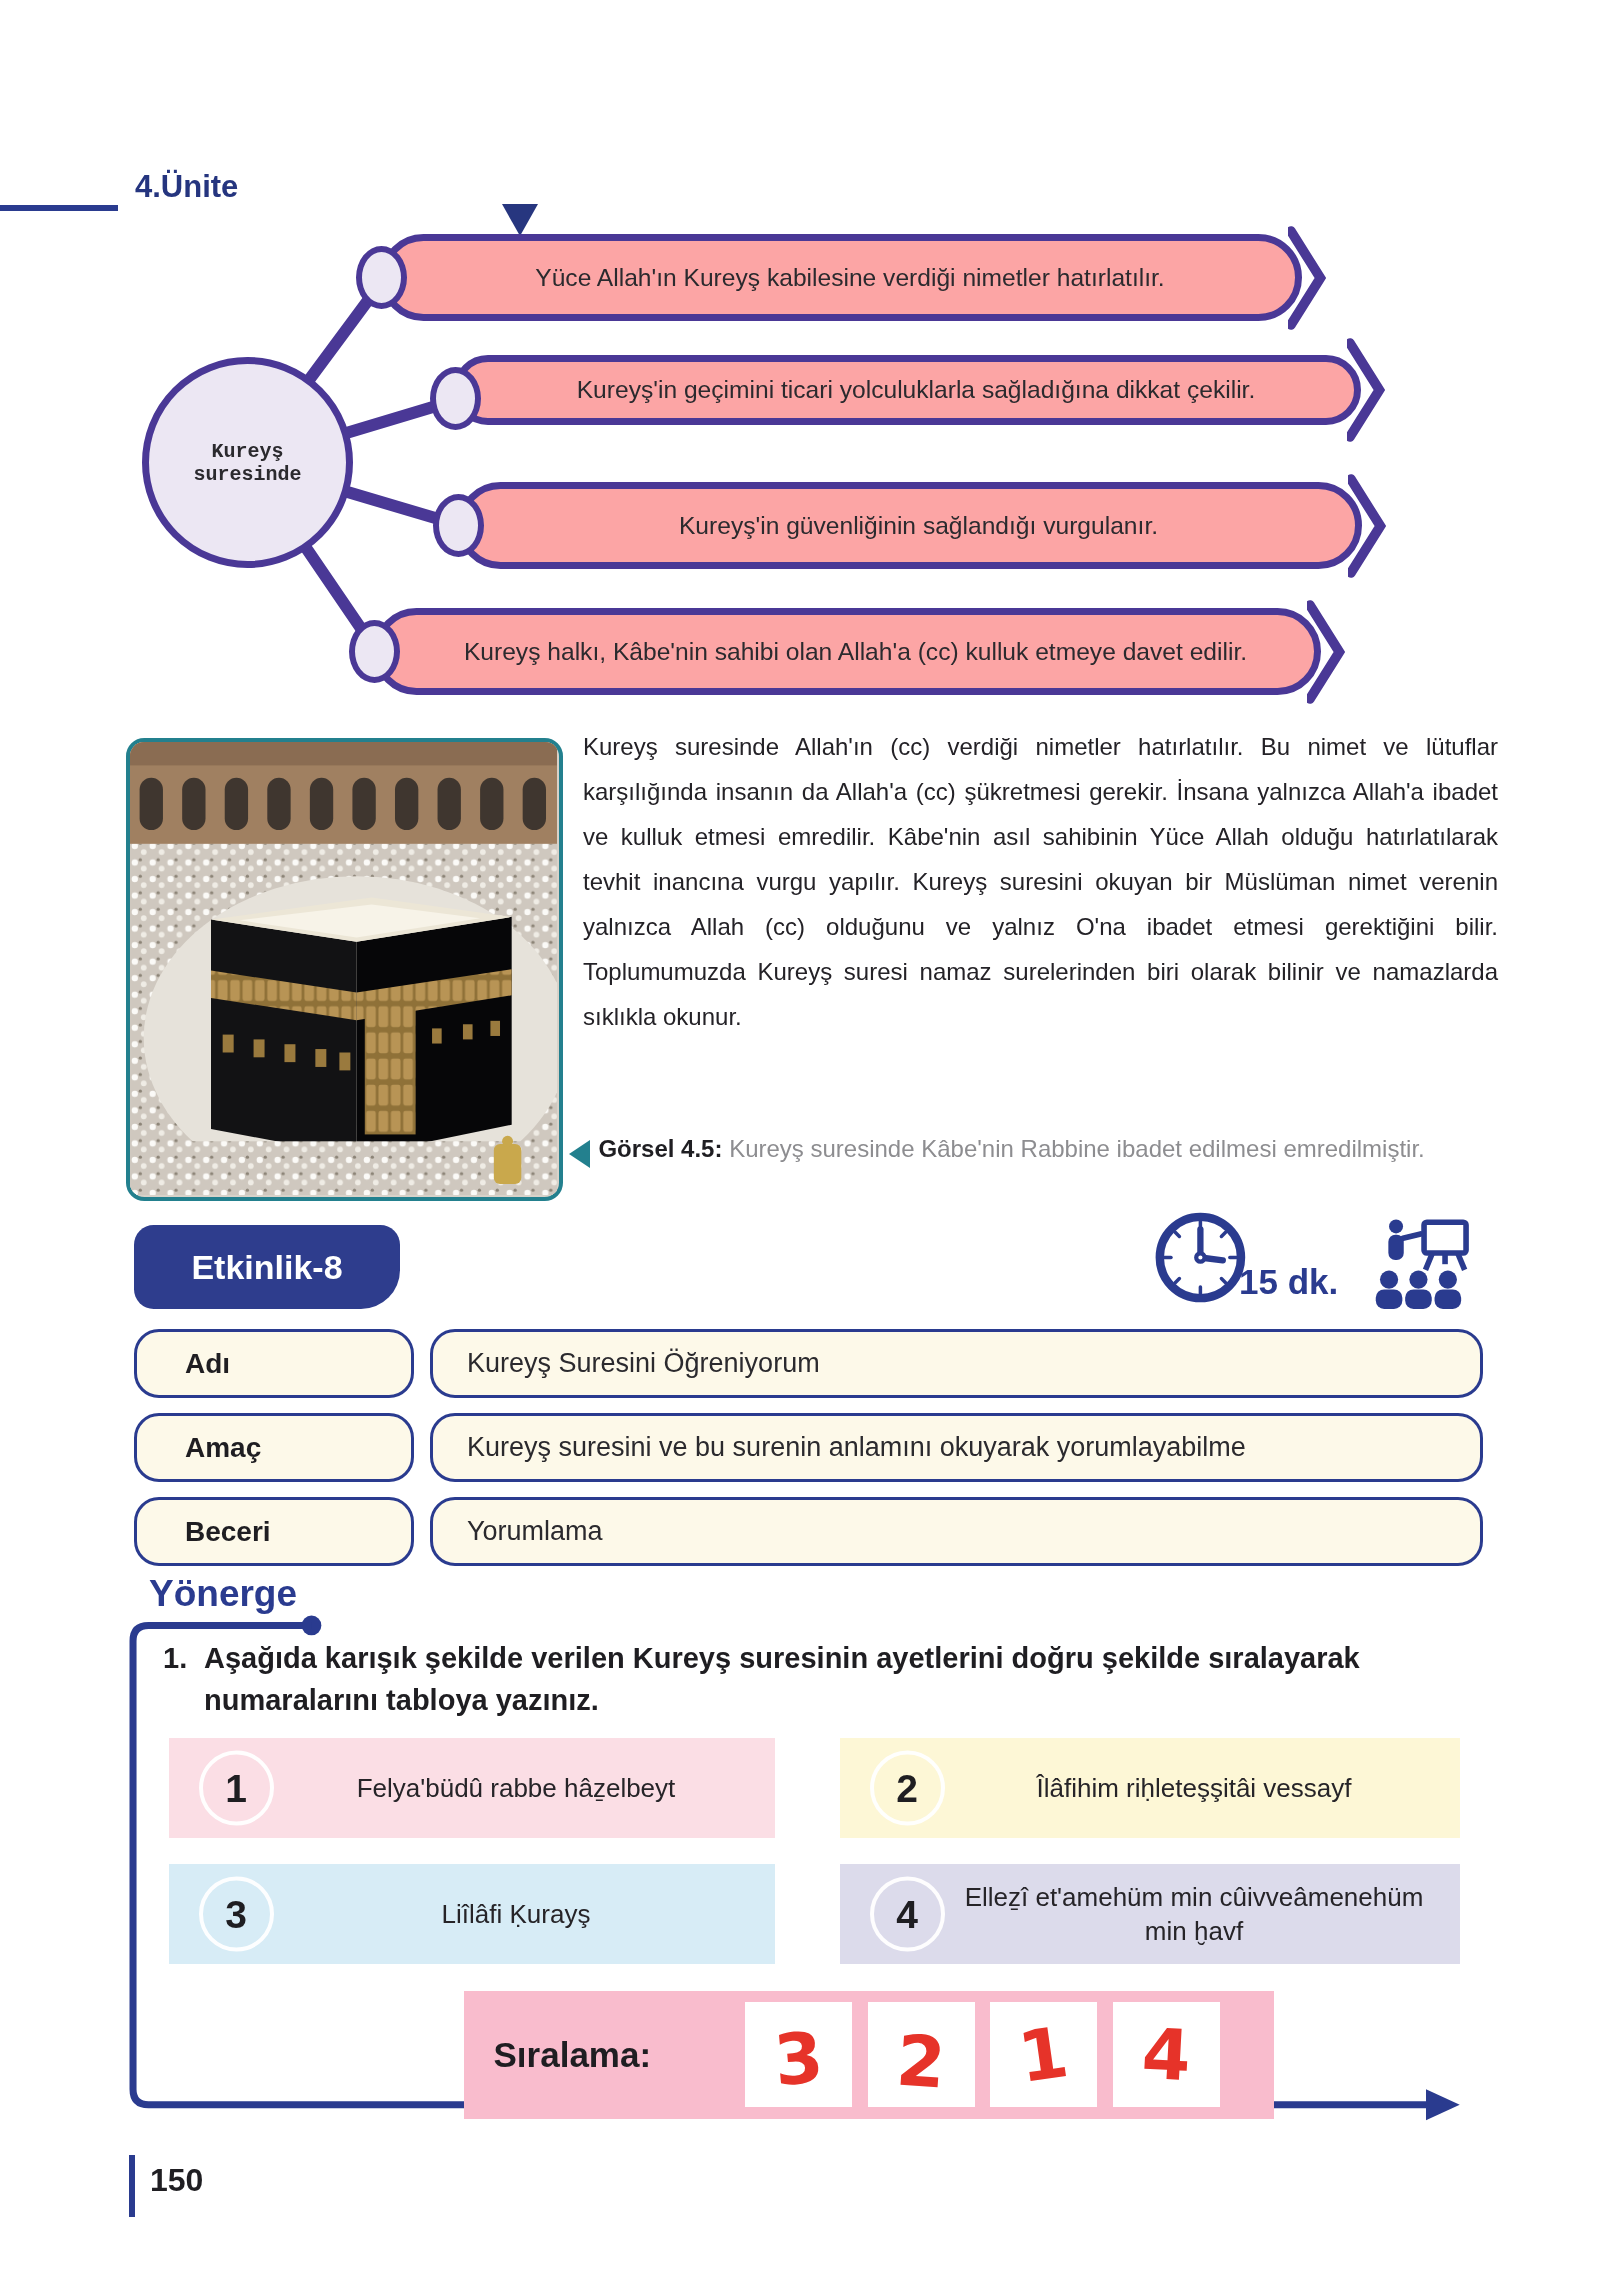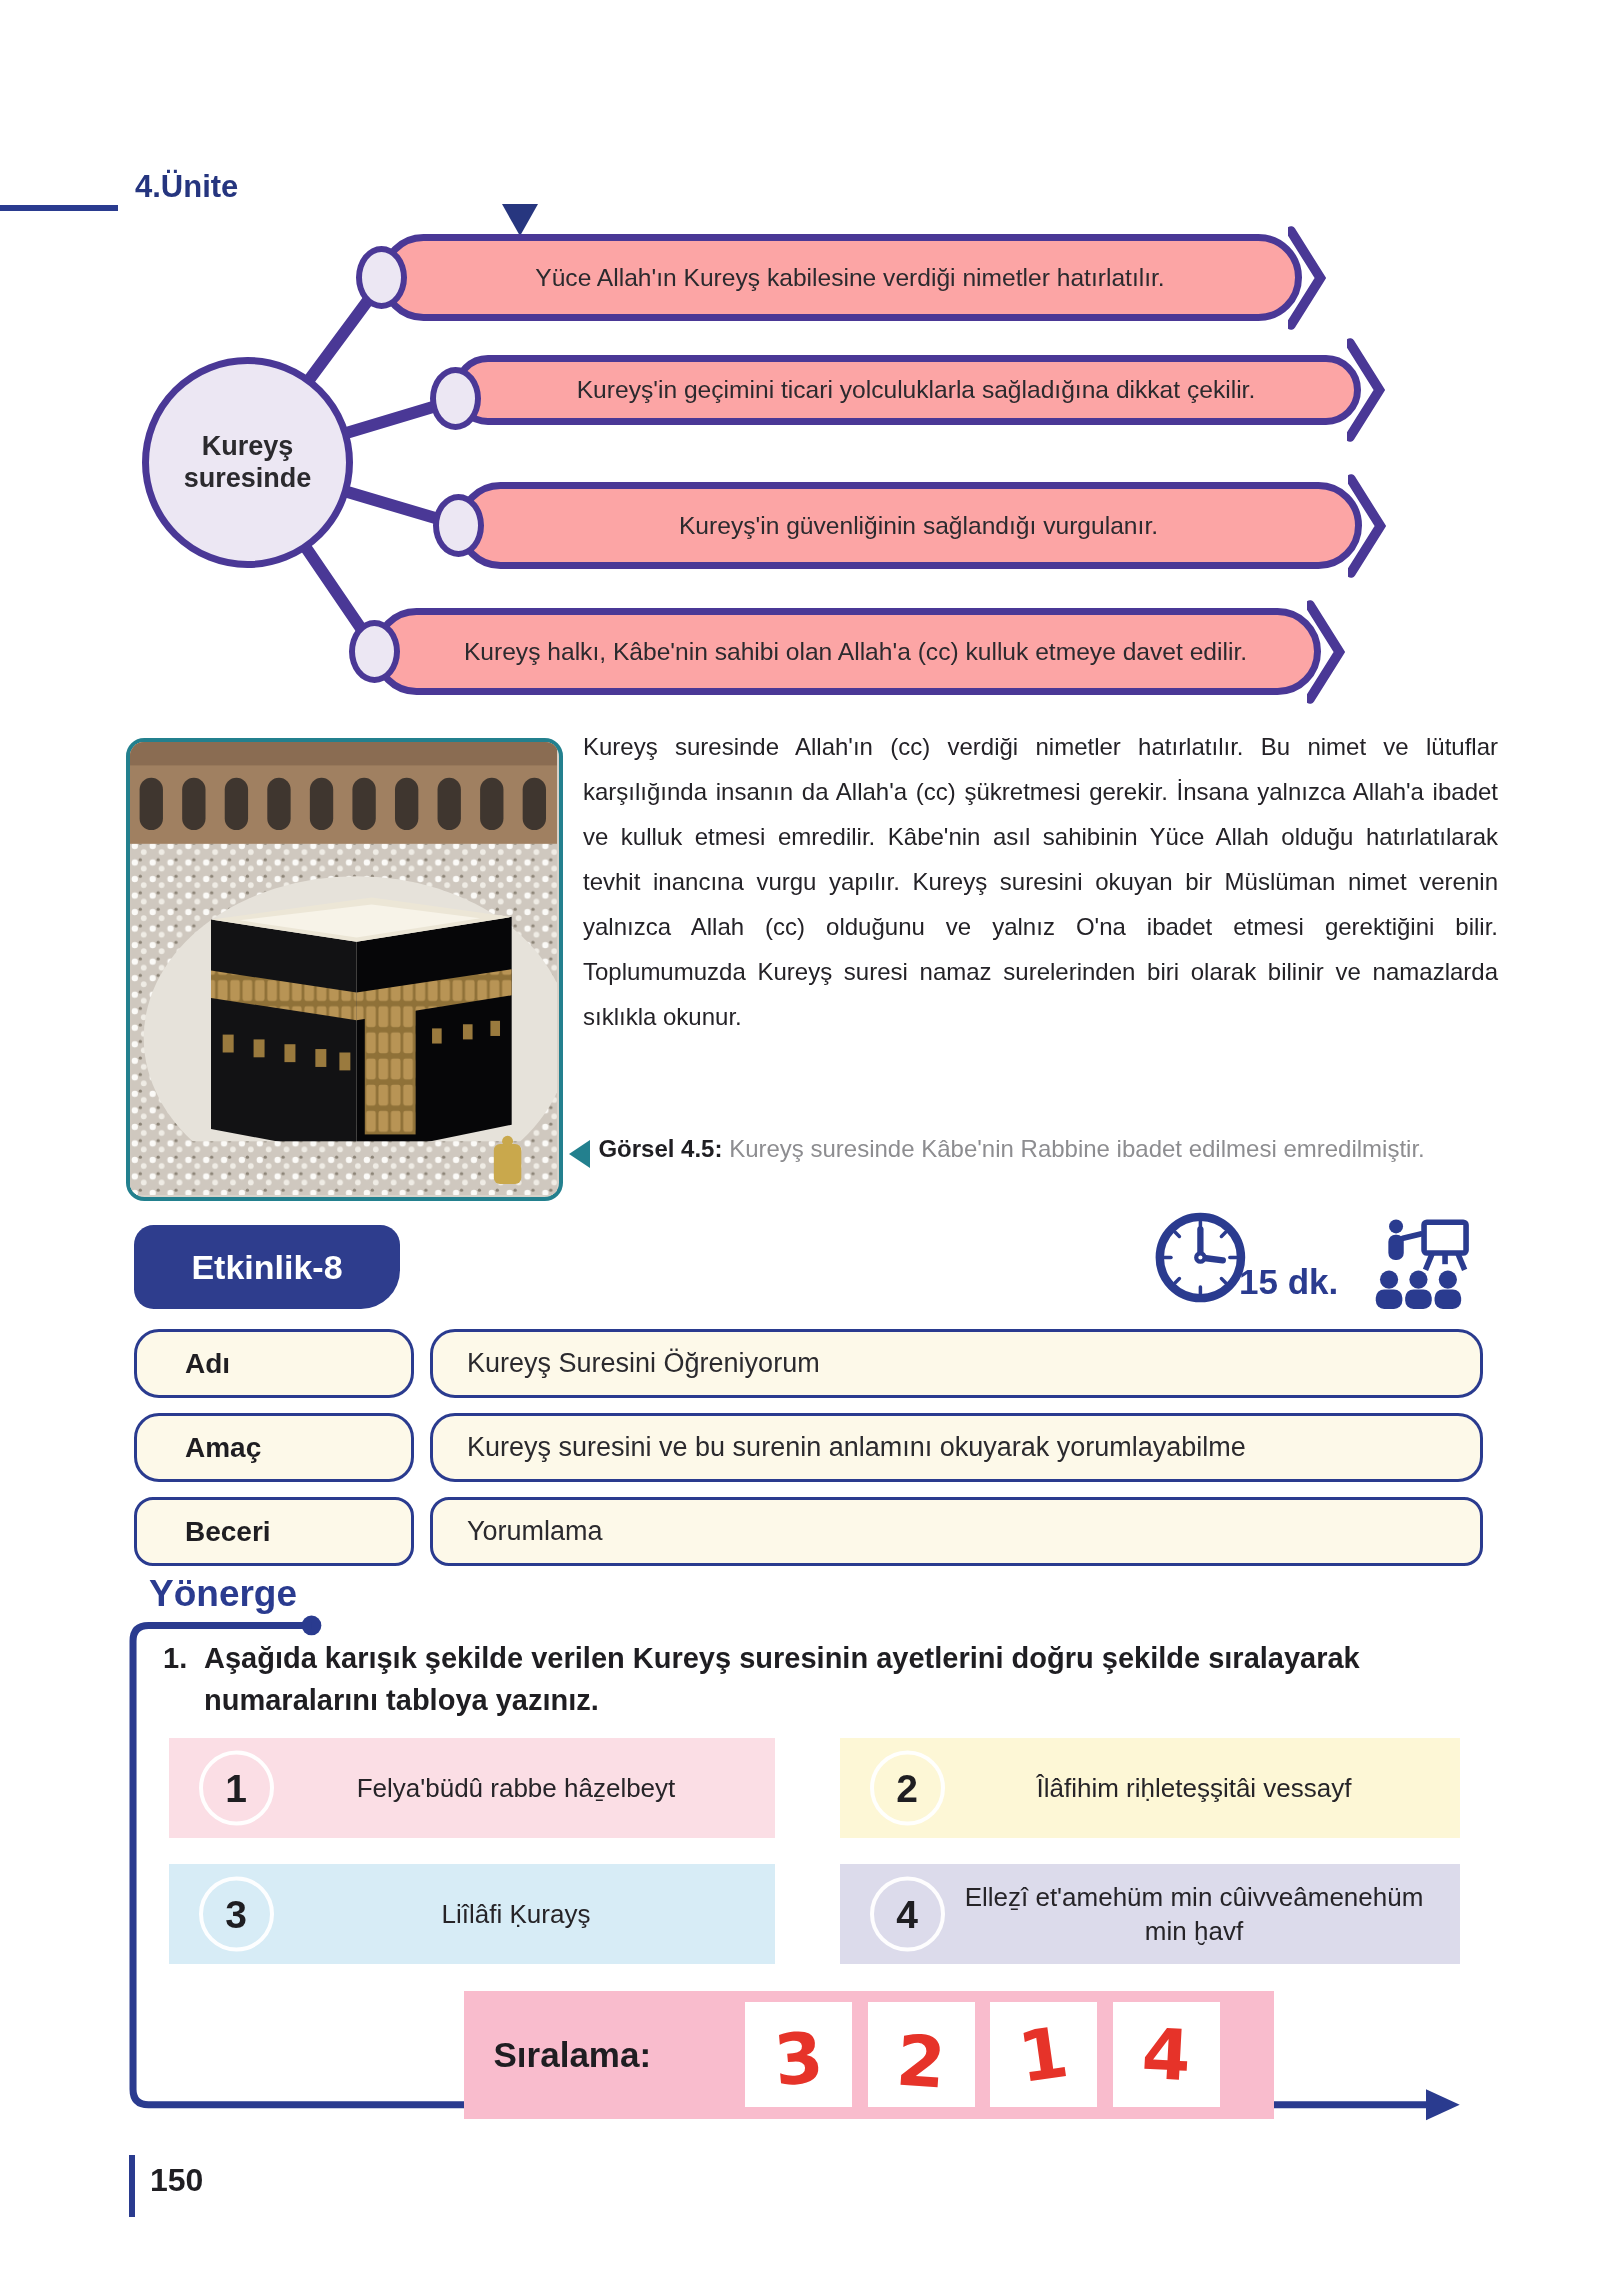--- a/index.html
+++ b/index.html
@@ -16,21 +16,21 @@
   
   .info-title{left:494px;top:163px;font-size:28px;font-weight:bold;color:#25357f;}
   .title-pointer{left:502px;top:204px;width:0;height:0;
     border-left:18.3px solid transparent;border-right:18.3px solid transparent;
     border-top:32px solid #27367f;}
   svg.connectors{left:0;top:211px;pointer-events:none;}
 
   .center-node{
     left:142px;top:357px;width:211px;height:211px;border-radius:50%;
     background:#ece7f3;border:7.7px solid #4a3896;display:flex;align-items:center;justify-content:center;
-    text-align:center;font-size:27px;font-weight:bold;color:#2b2a2e;line-height:1.15;padding:0 19.7px;box-sizing:border-box;
+    text-align:center;font-size:20px;font-weight:bold;color:#2b2a2e;line-height:1.15;padding:0 19.7px;box-sizing:border-box;font-family:Liberation Mono, monospace;
   }
   .pill{
     background:#fca5a5;border:7.7px solid #4a3896;border-radius:46px;
     display:flex;align-items:center;justify-content:center;text-align:center;
     font-size:24.6px;color:#2b2a2e;box-sizing:border-box;padding:0 49px 0 67px;
   }
   .pill .tip{position:absolute;right:-31px;top:50%;transform:translateY(-50%);}
   #pill-1{left:380px;top:234px;width:922px;height:87px;}
   #pill-2{left:453px;top:355px;width:908px;height:70px;}
   #pill-3{left:457px;top:482px;width:905px;height:87px;}
@@ -71,21 +71,21 @@
 
   
   .meta-label,.meta-value{
     background:#fdf9e9;border:3.5px solid #2a3b8f;border-radius:25px;box-sizing:border-box;
     display:flex;align-items:center;height:69px;
   }
   .meta-label{left:134px;width:280px;font-size:28px;font-weight:bold;padding-left:48px;color:#1f1e22;}
   .meta-value{left:430px;width:1053px;font-size:27px;padding-left:34px;color:#2b2a2e;}
   #row1-label,#row1-value{top:1329px;}
   #row2-label,#row2-value{top:1413px;}
-  #row3-label,#row3-value{top:1497px;border-radius:19px;}
+  #row3-label,#row3-value{top:1497px;}
 
   
   .directions-title{left:149px;top:1573px;font-size:37px;font-weight:bold;color:#2a3b8f;}
   svg.flow-line{left:120px;top:1610px;pointer-events:none;}
   .instruction{left:163px;top:1637px;width:1299px;display:flex;font-size:29px;font-weight:bold;line-height:42px;color:#1f1e22;}
   .instruction-number{flex:0 0 41px;}
 
   
   .verse-card{
     display:flex;align-items:center;box-sizing:border-box;padding:7px 28px 7px 116px;

